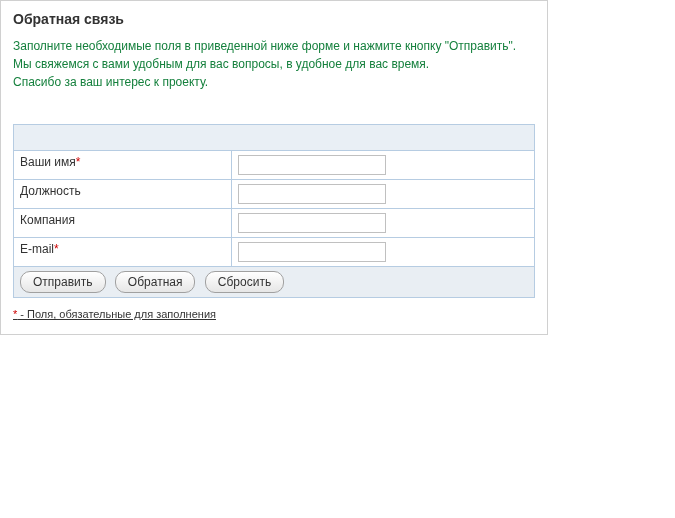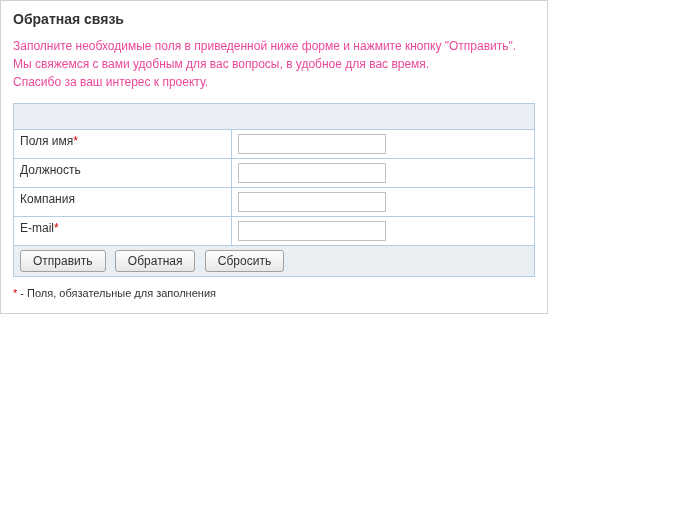--- a/index.html
+++ b/index.html
@@ -20,22 +20,22 @@
     }
     h2.page-title {
       font-size: 14px;
       font-weight: bold;
       color: #333;
       margin-bottom: 10px;
     }
     .intro {
       font-size: 12px;
       line-height: 1.5;
-      color: #ec4899;
-      margin-bottom: 12px;
+      color: #15803d;
+      margin-bottom: 33px;
     }
     table.form-table {
       width: 100%;
       border-collapse: collapse;
       border: 1px solid #b6cce2;
     }
     table.form-table tr.header-row td {
       background: #e9eff5;
       height: 26px;
       border: 1px solid #b6cce2;
@@ -75,30 +75,31 @@
     }
     .buttons-row td {
       background: #e9eef3;
       padding: 8px 6px;
     }
     button.form-btn {
       font-family: Arial, Helvetica, sans-serif;
       font-size: 12px;
       padding: 3px 12px;
       border: 1px solid #a0a0a0;
-      border-radius: 3px;
+      border-radius: 10px;
       background: linear-gradient(#ffffff, #e6e6e6);
       color: #333;
       cursor: pointer;
       margin-right: 6px;
     }
     .footnote {
       font-size: 11px;
       color: #333;
       margin-top: 10px;
+      text-decoration: underline;
     }
     .footnote .req {
       color: #cc0000;
     }
   </style>
 </head>
 <body>
 
 <div class="container">
 
@@ -111,21 +112,21 @@
   </div>
 
   <table class="form-table">
     <tbody>
         <tr class="header-row">
       <td colspan="2"></td>
     </tr>
 
     <tr>
       <td class="label-cell">
-        <span>Поля имя</span><span class="req">*</span>
+        <span>Ваши имя</span><span class="req">*</span>
       </td>
       <td>
         <input type="text" value="" style="">
       </td>
     </tr>
 
     <tr>
       <td class="label-cell">
         <span>Должность</span>
       </td>

